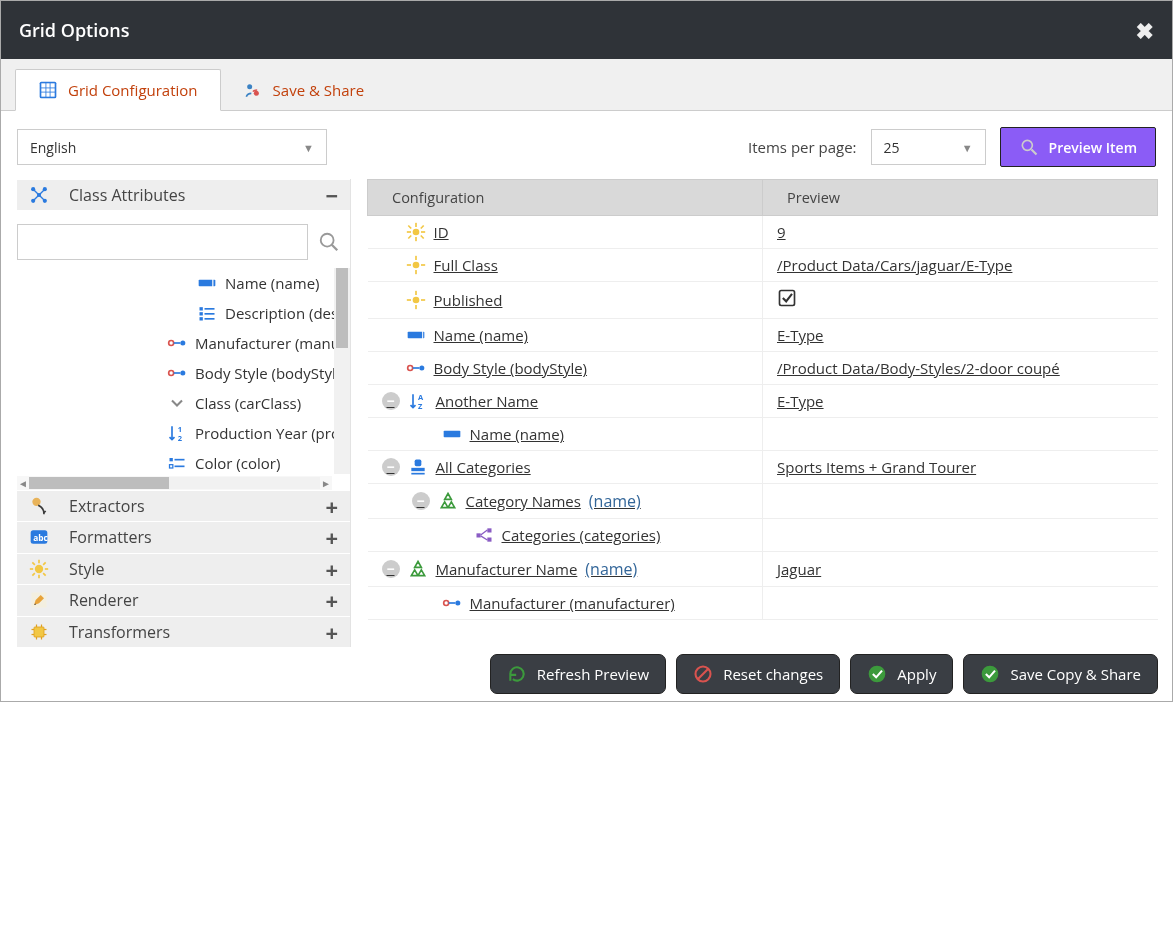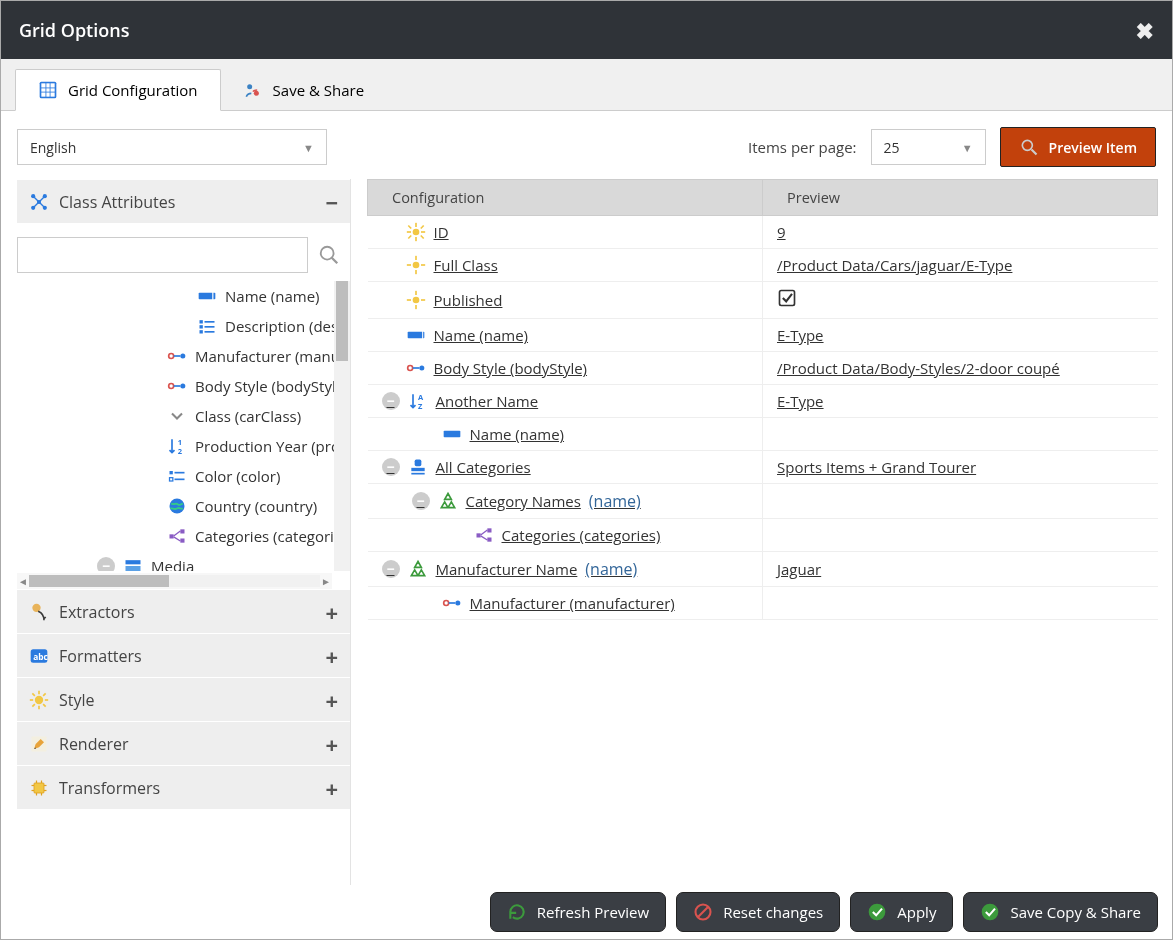--- a/index.html
+++ b/index.html
@@ -1,33 +1,33 @@
 <!DOCTYPE html>
 <html><head>
 <meta charset="utf-8">
 <style>
 * { box-sizing: border-box; margin: 0; padding: 0; }
 body { font-family: "Open Sans", Arial, sans-serif; font-size: 14px; color: #333; background: #fff; width: 1173px; height: 940px; overflow: hidden; }
-.dialog { width: 1173px; height: 940px; border: 1px solid #aaa; display: flex; flex-direction: column; }
+.dialog { width: 1173px; height: 702px; border: 1px solid #aaa; display: flex; flex-direction: column; }
 .dialog-header { background: #2f3338; color: #fff; padding: 14px 18px; display: flex; justify-content: space-between; align-items: center; }
 .dialog-title { font-size: 18px; font-weight: 600; }
 .close-x { font-size: 22px; font-weight: bold; cursor: pointer; color: #eee; }
 .tab-bar { background: #f0f0f0; border-bottom: 1px solid #ccc; display: flex; padding: 10px 14px 0 14px; }
-.tab { padding: 10px 22px; display: flex; align-items: center; gap: 10px; cursor: pointer; font-size: 15px; color: #000000; }
+.tab { padding: 10px 22px; display: flex; align-items: center; gap: 10px; cursor: pointer; font-size: 15px; color: #c2410c; }
 .tab.active { background: #fff; border: 1px solid #ccc; border-bottom: 1px solid #fff; margin-bottom: -1px; border-radius: 2px 2px 0 0; }
 .top-controls { display: flex; justify-content: space-between; align-items: center; padding: 16px 16px 12px 16px; }
 .dropdown { width: 310px; height: 36px; border: 1px solid #ccc; background: #fff; display: flex; align-items: center; justify-content: space-between; padding: 0 12px; cursor: pointer; }
 .top-right { display: flex; align-items: center; gap: 14px; }
 .ipp-label { color: #444; font-size: 15px; }
 .ipp-select { width: 115px; height: 36px; border: 1px solid #ccc; background: #fff; display: flex; align-items: center; justify-content: space-between; padding: 0 12px; cursor: pointer; }
-.preview-btn { background: #c2410c; color: #fff; border: 1px solid #222; height: 40px; padding: 0 18px; display: flex; align-items: center; gap: 10px; cursor: pointer; border-radius: 2px; font-weight:600;}
+.preview-btn { background: #8b5cf6; color: #fff; border: 1px solid #222; height: 40px; padding: 0 18px; display: flex; align-items: center; gap: 10px; cursor: pointer; border-radius: 2px; font-weight:600;}
 .body-area { flex: 1; display: flex; overflow: hidden; }
 .left-pane { width: 350px; border-right: 1px solid #e3e3e3; display: flex; flex-direction: column; padding-left:16px; padding-right:0;}
 .right-pane { flex: 1; display: flex; flex-direction: column; padding-left:16px; padding-right:14px;}
-.accordion-header { background: #eeeeee; height: 44px; display: flex; align-items: center; gap: 10px; padding: 0 12px; font-size: 16px; color: #444; cursor: pointer; border-top:1px solid #fff; }
+.accordion-header { background: #eeeeee; height: 44px; display: flex; align-items: center; gap: 20px; padding: 0 12px; font-size: 16px; color: #444; cursor: pointer; border-top:1px solid #fff; }
 .accordion-header .exp { margin-left: auto; font-size: 22px; font-weight: bold; color: #555; }
 .search-row { display: flex; gap: 6px; padding: 14px 6px 8px 0; align-items:center;}
 .search-row input { flex: 1; height: 36px; border: 1px solid #ccc; padding: 0 8px; }
 .search-row .mag { width: 30px; height: 30px; display:flex;align-items:center;justify-content:center;color:#888;}
 .tree { height: 290px; overflow: hidden; position: relative;display:flex;}
 .tree-content{flex:1;overflow:hidden;}
 .tree-row { height: 30px; display: flex; align-items: center; gap: 8px; color: #333; font-size:15px; white-space: nowrap; }
 .tree-row.h4 { padding-left: 150px;} 
 .tree-row.h5 { padding-left: 180px;}
 .tree-row.h2b{ padding-left: 80px;}

